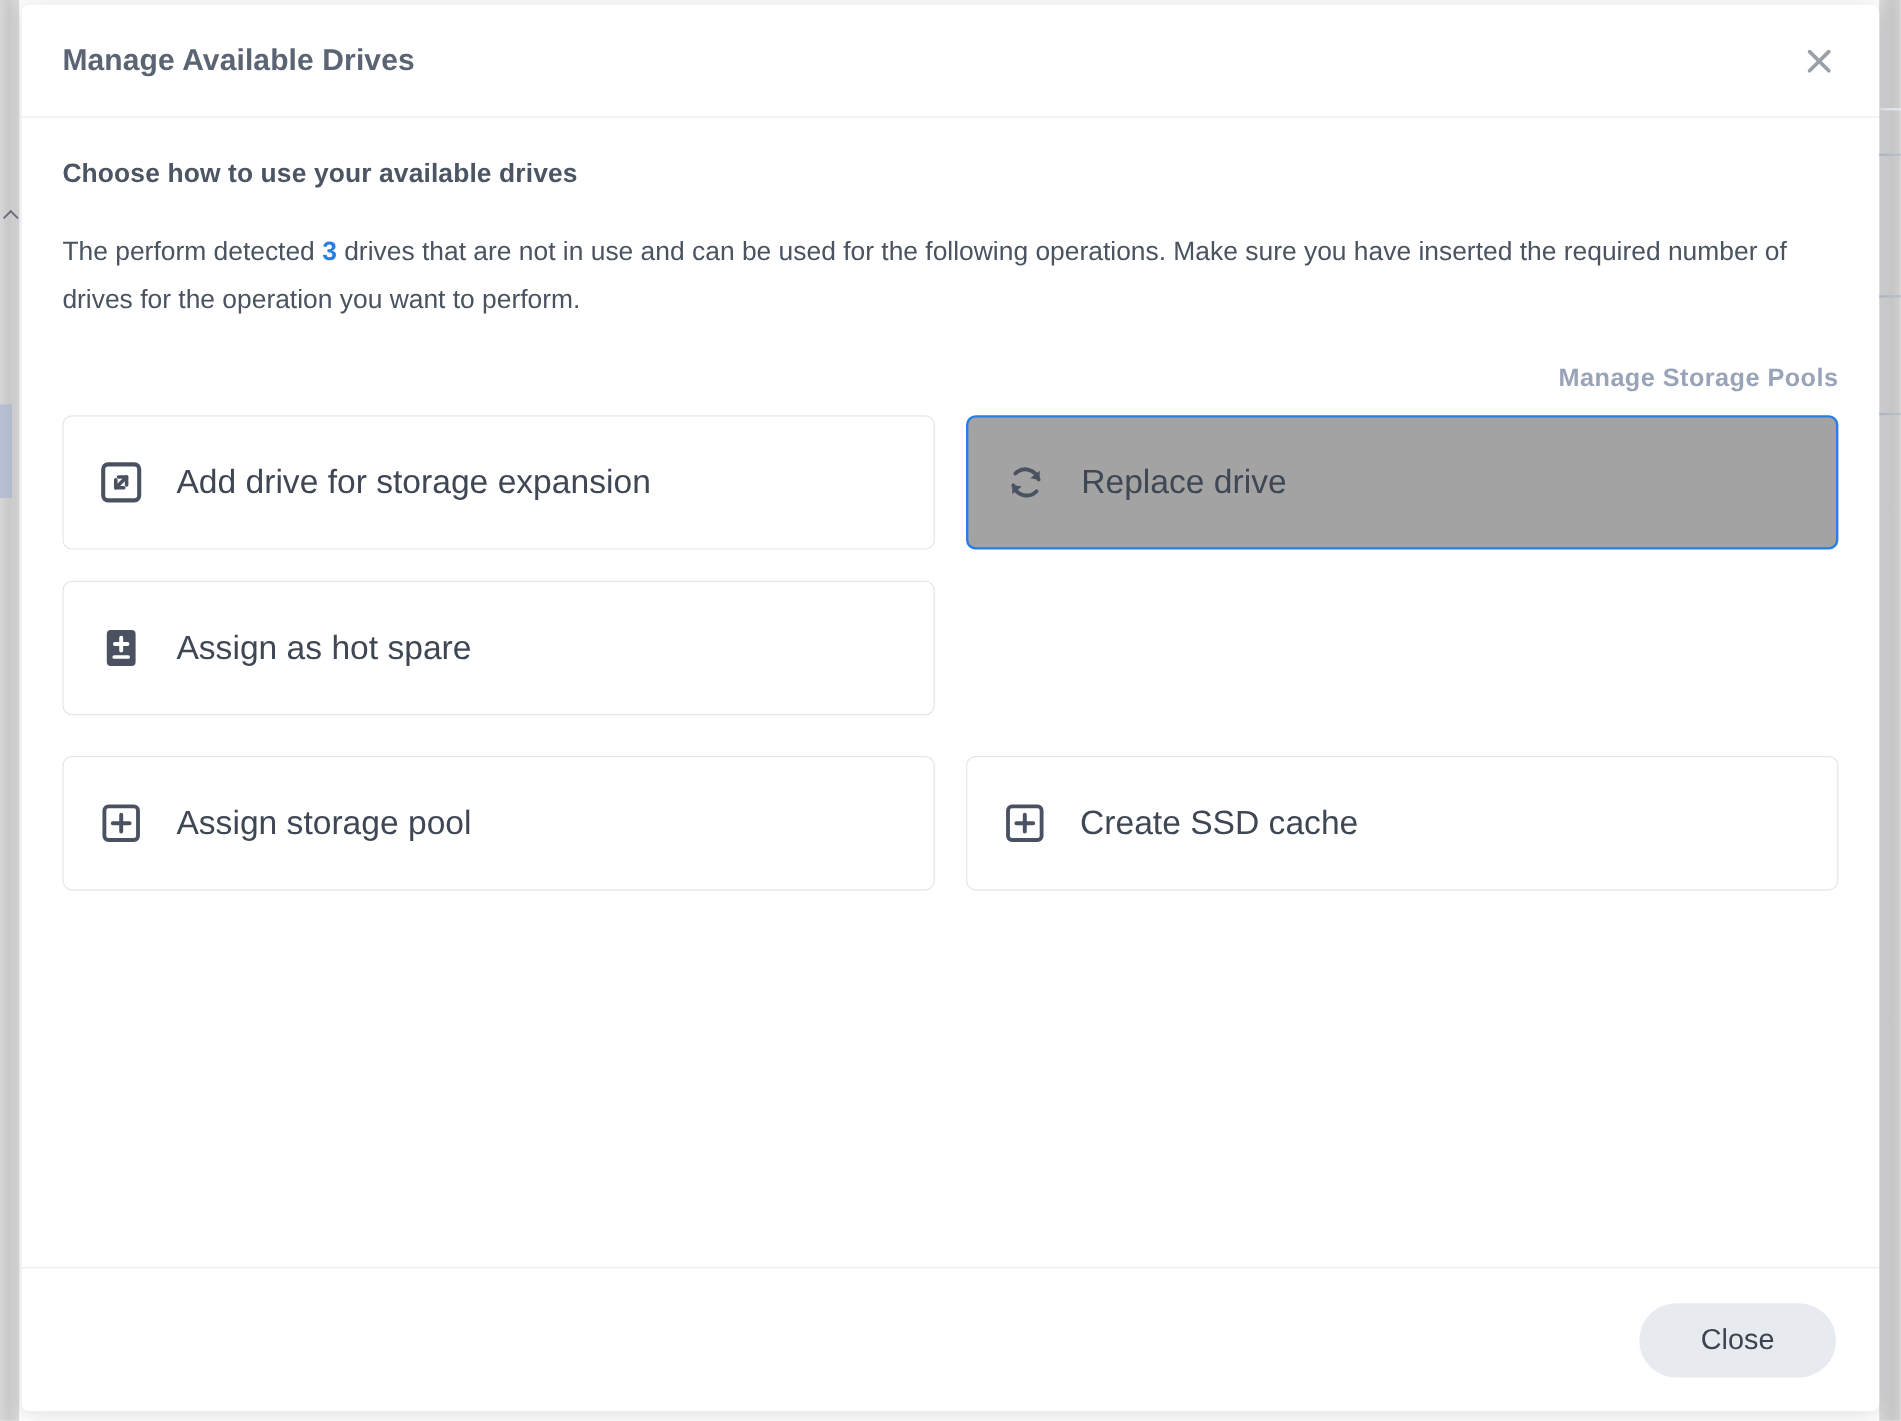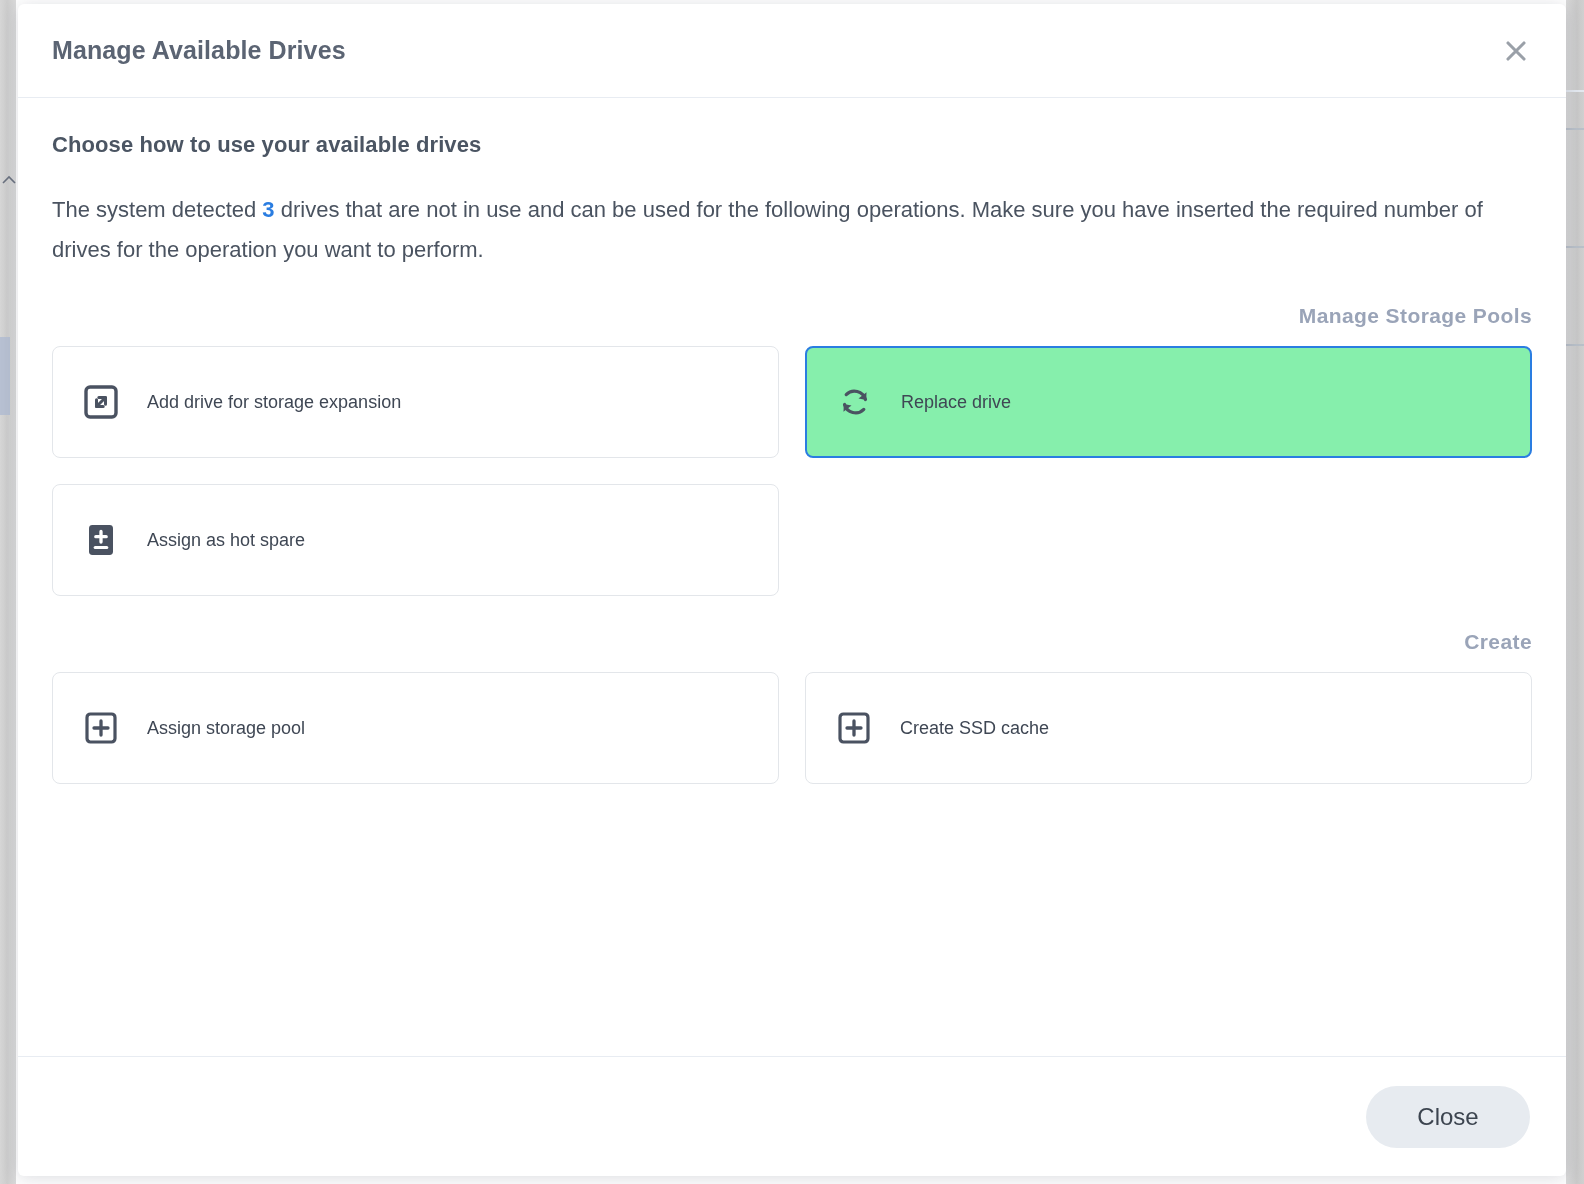--- a/index.html
+++ b/index.html
@@ -149,35 +149,35 @@
     border-radius: 8px;
     background: #ffffff;
     display: flex;
     align-items: center;
     padding: 0 28px;
     box-sizing: border-box;
     cursor: pointer;
   }
   .option-card.selected {
     border: 2px solid #2a7de1;
-    background: #86efac;
+    background: #a3a3a3;
   }
   .option-card .card-icon {
     width: 40px;
     height: 40px;
     flex: 0 0 40px;
     margin-right: 26px;
     display: flex;
     align-items: center;
     justify-content: center;
     color: #4a5261;
   }
   .option-card .card-icon svg { display: block; }
   .option-card .card-label {
-    font-size: 18px;
+    font-size: 28px;
     color: #3f4754;
     text-align: center;
   }
 
   .modal-footer {
     flex: 0 0 120px;
     height: 120px;
     border-top: 1px solid #e8ecf2;
     display: flex;
     align-items: center;
@@ -224,21 +224,21 @@
       <svg width="26" height="26" viewBox="0 0 26 26">
         <path d="M5 5 L21 21 M21 5 L5 21" stroke="currentColor" stroke-width="3.1" stroke-linecap="round" fill="none"></path>
       </svg>
     </div>
   </div>
 
   <div class="modal-body">
 
     <h2 class="section-heading">Choose how to use your available drives</h2>
 
-    <p class="intro-text"><span>The system detected </span><span class="count">3</span><span> drives that are not in use and can be used for the following operations. Make sure you have inserted the required number of drives for the operation you want to perform.</span></p>
+    <p class="intro-text"><span>The perform detected </span><span class="count">3</span><span> drives that are not in use and can be used for the following operations. Make sure you have inserted the required number of drives for the operation you want to perform.</span></p>
 
     <div class="group-label">Manage Storage Pools</div>
     <div class="card-grid">
 
       <div class="option-card">
         <span class="card-icon">
           <svg width="38" height="38" viewBox="0 0 38 38">
             <rect x="4" y="4" width="30" height="30" rx="4" ry="4" fill="none" stroke="#4a5261" stroke-width="3.4"></rect>
             <path d="M23.5 14.5 L14.5 23.5" stroke="#4a5261" stroke-width="3" stroke-linecap="round"></path>
             <path d="M14.5 16.8 L14.5 23.5 L21.2 23.5" fill="none" stroke="#4a5261" stroke-width="3" stroke-linecap="round" stroke-linejoin="round"></path>
@@ -267,21 +267,20 @@
             <rect x="7" y="4" width="24" height="30" rx="3.4" ry="3.4" fill="#4a5261"></rect>
             <path d="M19 10.5 V21 M13.8 15.7 H24.2" stroke="#ffffff" stroke-width="3.3" stroke-linecap="round"></path>
             <path d="M13.2 26.5 H24.8" stroke="#ffffff" stroke-width="3.1" stroke-linecap="round"></path>
           </svg>
         </span>
         <span class="card-label">Assign as hot spare</span>
       </div>
 
     </div>
 
-    <div class="group-label">Create</div>
     <div class="card-grid">
 
       <div class="option-card">
         <span class="card-icon">
           <svg width="38" height="38" viewBox="0 0 38 38">
             <rect x="5" y="5" width="28" height="28" rx="3.4" ry="3.4" fill="none" stroke="#4a5261" stroke-width="3.2"></rect>
             <path d="M19 12 V26 M12 19 H26" stroke="#4a5261" stroke-width="3.3" stroke-linecap="round"></path>
           </svg>
         </span>
         <span class="card-label">Assign storage pool</span>

